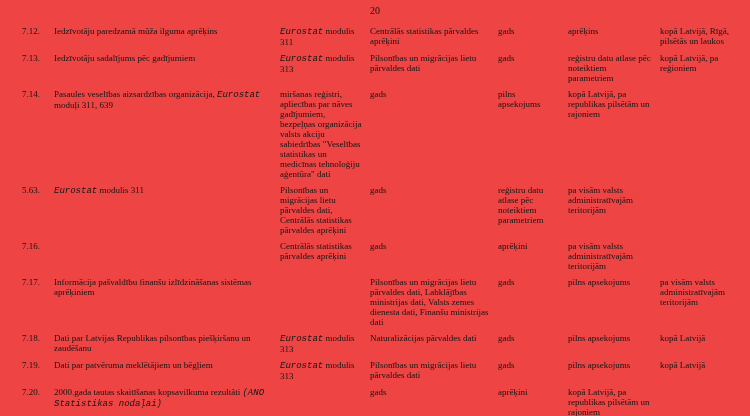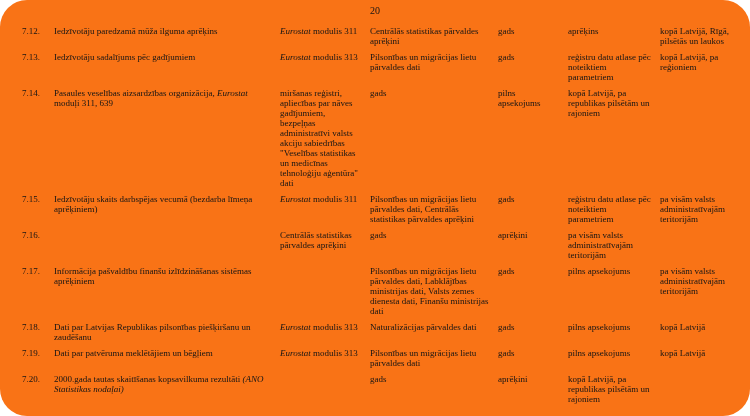--- a/index.html
+++ b/index.html
@@ -1,26 +1,25 @@
 <!DOCTYPE html>
 <html><head>
 <meta charset="utf-8">
 <style>
   html, body { margin: 0; padding: 0; background: #ffffff; }
   .page {
     position: relative;
     width: 750px;
     height: 416px;
-    background: #f97316;
+    background: #ef4444;
     color: #151515;
     font-family: "Liberation Serif", "DejaVu Serif", serif;
     font-size: 9px;
     line-height: 10px;
     overflow: hidden;
-    border-radius: 27px;
   }
   .page-number {
     position: absolute;
     top: 6px;
     left: 0;
     width: 100%;
     text-align: center;
     font-size: 10px;
   }
   .table {
@@ -30,21 +29,21 @@
     width: 738px;
     margin-left: 12px;
   }
   .row {
     display: grid;
     grid-template-columns: 32px 226px 90px 128px 70px 92px 100px;
     align-items: start;
     margin-bottom: 6px;
   }
   .cell { padding-right: 8px; }
-  .cell .em { font-style: italic; }
+  .cell .em { font-style: italic; font-family: Liberation Mono, monospace; }
   .row-number-cell { padding-right: 2px; }
 </style>
 </head>
 <body>
 
 <div class="page">
   <div class="page-number">20</div>
   <div class="table">
       <div class="row">
         <div class="cell row-number-cell">7.12.</div>
@@ -60,28 +59,27 @@
         <div class="cell indicator-name-cell"><span>Iedzīvotāju sadalījums pēc gadījumiem</span></div>
         <div class="cell source-cell"><span class="em">Eurostat</span><span> modulis 313</span></div>
         <div class="cell data-provider-cell">Pilsonības un migrācijas lietu pārvaldes dati</div>
         <div class="cell periodicity-cell">gads</div>
         <div class="cell method-cell">reģistru datu atlase pēc noteiktiem parametriem</div>
         <div class="cell coverage-cell">kopā Latvijā, pa reģioniem</div>
       </div>
       <div class="row">
         <div class="cell row-number-cell">7.14.</div>
         <div class="cell source-cell"><span>Pasaules veselības aizsardzības organizācija, </span><span class="em">Eurostat</span><span> moduļi 311, 639</span></div>
-        <div class="cell data-provider-cell">miršanas reģistri, apliecības par nāves gadījumiem, bezpeļņas administratīvi valsts akciju sabiedrības "Veselības statistikas un medicīnas tehnoloģiju aģentūra" dati</div>
+        <div class="cell data-provider-cell">miršanas reģistri, apliecības par nāves gadījumiem, bezpeļņas organizācija valsts akciju sabiedrības "Veselības statistikas un medicīnas tehnoloģiju aģentūra" dati</div>
         <div class="cell periodicity-cell">gads</div>
         <div class="cell method-cell">pilns apsekojums</div>
         <div class="cell coverage-cell">kopā Latvijā, pa republikas pilsētām un rajoniem</div>
       </div>
       <div class="row">
-        <div class="cell row-number-cell">7.15.</div>
-        <div class="cell indicator-name-cell"><span>Iedzīvotāju skaits darbspējas vecumā (bezdarba līmeņa aprēķiniem)</span></div>
+        <div class="cell row-number-cell">5.63.</div>
         <div class="cell source-cell"><span class="em">Eurostat</span><span> modulis 311</span></div>
         <div class="cell data-provider-cell">Pilsonības un migrācijas lietu pārvaldes dati, Centrālās statistikas pārvaldes aprēķini</div>
         <div class="cell periodicity-cell">gads</div>
         <div class="cell method-cell">reģistru datu atlase pēc noteiktiem parametriem</div>
         <div class="cell coverage-cell">pa visām valsts administratīvajām teritorijām</div>
       </div>
       <div class="row">
         <div class="cell row-number-cell">7.16.</div>
         <div class="cell source-cell"></div>
         <div class="cell data-provider-cell">Centrālās statistikas pārvaldes aprēķini</div>

